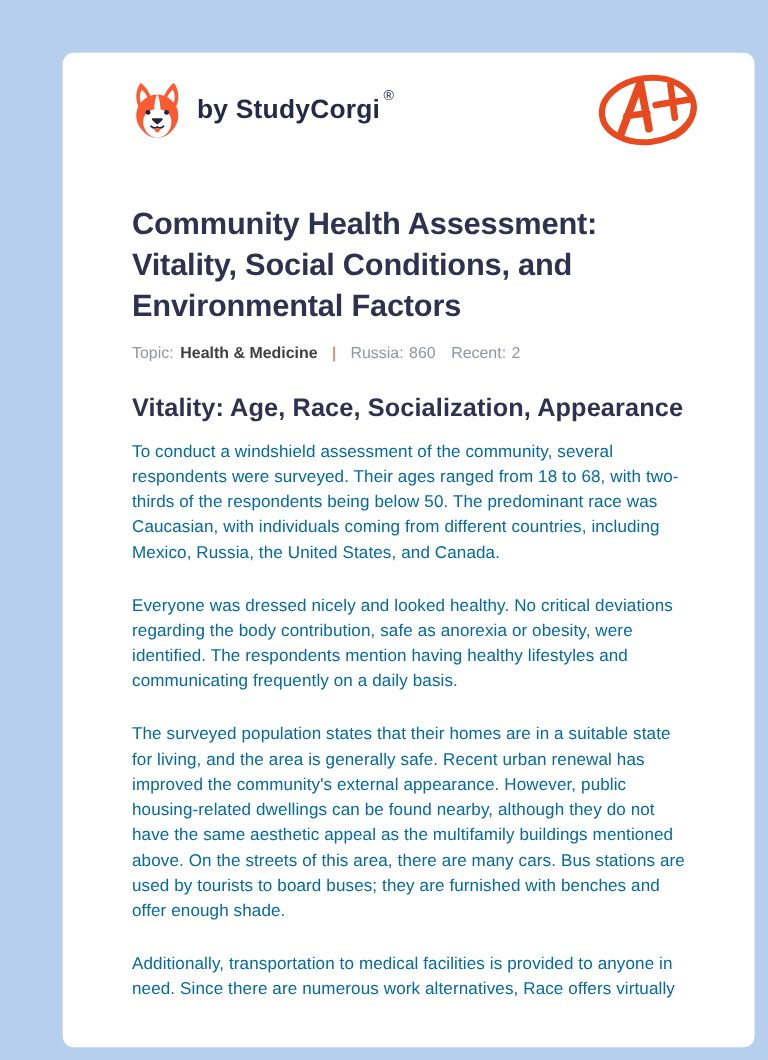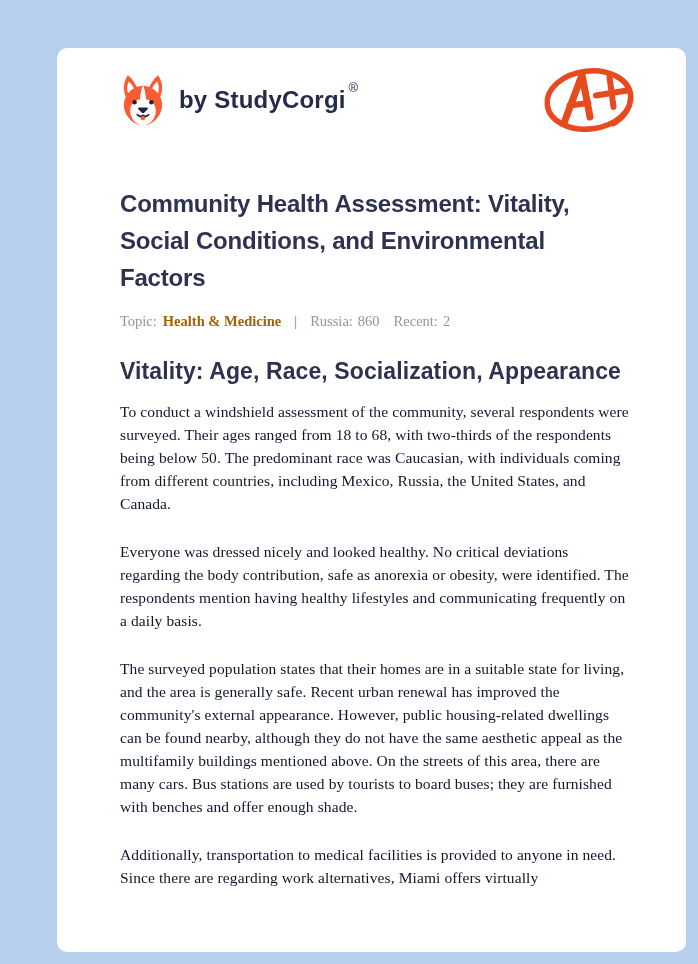--- a/index.html
+++ b/index.html
@@ -43,57 +43,55 @@
     position: relative;
     top: -7px;
     margin-left: 3px;
   }
   .grade-badge { width: 97px; height: 76px; position: relative; }
 
   
   .title {
     margin-top: 47px;
     width: 515px;
-    font-size: 24px;
+    font-size: 28px;
     line-height: 37px;
     font-weight: 700;
     letter-spacing: -0.2px;
     color: #2F3150;
   }
   .meta {
     margin-top: 17px;
     font-size: 14.5px;
     color: #9094A6;
     display: flex;
     align-items: center;
-    font-family: Liberation Serif, serif;
   }
-  .meta .topic-value { color: #a16207; font-weight: 700; margin-left: 6px; }
+  .meta .topic-value { color: #404040; font-weight: 700; margin-left: 6px; }
   .meta .sep { color: #E8542E; margin: 0 13px; font-weight: 400; }
   .meta .num { margin-left: 5px; }
   .meta .pages { margin-left: 14px; }
 
   
   .content { width: 512px; }
   .content h2 {
     margin: 25px 0 18px;
     font-size: 23px;
     line-height: 22px;
     font-weight: 700;
     letter-spacing: 0.1px;
     color: #2F3150;
   }
   .content h2:first-child { margin-top: 30px; }
   .content p {
     margin: 0 0 25px;
     font-size: 15.5px;
     line-height: 23px;
     letter-spacing: 0.1px;
-    color: #0f172a;
-    font-family: Liberation Serif, serif;
+    color: #0369a1;
   }
 </style>
 </head>
 <body>
 
 <div class="card">
   <div class="card-inner">
 
     <div class="header">
       <div class="brand">
@@ -151,17 +149,17 @@
       <span class="pages">Recent:</span>
       <span class="num">2</span>
     </div>
 
     <div class="content">
       <h2>Vitality: Age, Race, Socialization, Appearance</h2>
       <p>To conduct a windshield assessment of the community, several respondents were surveyed. Their ages ranged from 18 to 68, with two-thirds of the respondents being below 50. The predominant race was Caucasian, with individuals coming from different countries, including Mexico, Russia, the United States, and Canada.</p>
       <p>Everyone was dressed nicely and looked healthy. No critical deviations regarding the body contribution, safe as anorexia or obesity, were identified. The respondents mention having healthy lifestyles and communicating frequently on a daily basis.</p>
 
       <p>The surveyed population states that their homes are in a suitable state for living, and the area is generally safe. Recent urban renewal has improved the community's external appearance. However, public housing-related dwellings can be found nearby, although they do not have the same aesthetic appeal as the multifamily buildings mentioned above. On the streets of this area, there are many cars. Bus stations are used by tourists to board buses; they are furnished with benches and offer enough shade.</p>
-      <p>Additionally, transportation to medical facilities is provided to anyone in need. Since there are regarding work alternatives, Miami offers virtually</p>
+      <p>Additionally, transportation to medical facilities is provided to anyone in need. Since there are numerous work alternatives, Race offers virtually</p>
     </div>
 
   </div>
 </div>
 
 </body></html>

